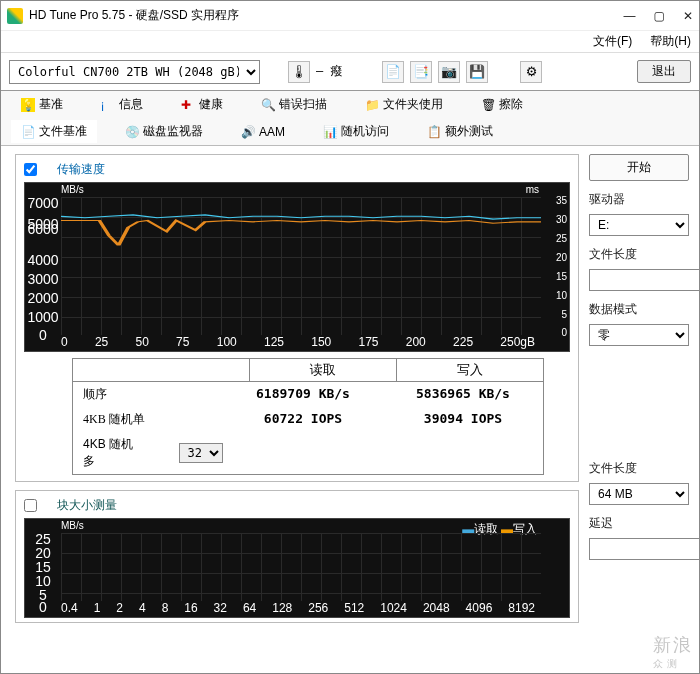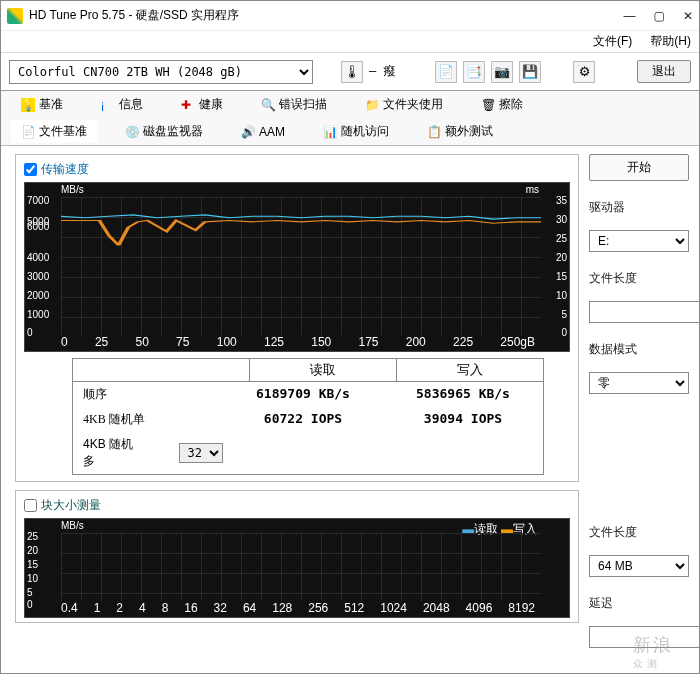--- a/index.html
+++ b/index.html
@@ -2,37 +2,37 @@
 <html><head>
 <meta charset="utf-8">
 <style>
 * { box-sizing: border-box; margin: 0; padding: 0; font-family: "Microsoft YaHei", Tahoma, sans-serif; font-size: 12px; }
 body { background: #fff; width: 700px; height: 674px; overflow: hidden; border: 1px solid #888; position: relative; }
 .titlebar { height: 30px; display: flex; align-items: center; padding: 0 6px; background: #fff; border-bottom: 1px solid #eee; }
 .titlebar .ico { width: 16px; height: 16px; background: linear-gradient(45deg,#2a7 40%,#fc0 60%); border-radius: 2px; margin-right: 6px; }
 .titlebar .wbtns { margin-left: auto; display: flex; gap: 18px; color: #222; }
 .menubar { height: 22px; display: flex; align-items: center; gap: 18px; padding: 0 8px; border-bottom: 1px solid #ddd; justify-content: flex-end; }
 .toolbar { height: 38px; display: flex; align-items: center; padding: 4px 8px; gap: 6px; border-bottom: 1px solid #999; }
-.drive-dd { width: 304px; height: 24px; border: 1px solid #888; font-family: monospace; font-size: 12px; padding: 2px 4px; background: #fff; }
+.drive-dd { width: 251px; height: 24px; border: 1px solid #888; font-family: monospace; font-size: 12px; padding: 2px 4px; background: #fff; }
 .tbtn { width: 22px; height: 22px; border: 1px solid #bbb; background: #f4f4f4; display: flex; align-items: center; justify-content: center; font-size: 13px; }
 .exit-btn { margin-left: auto; padding: 2px 14px; border: 1px solid #888; background: #f0f0f0; border-radius: 2px; }
 .tabsrow { display: flex; padding: 2px 10px; background: #f8f8f8; }
 .tab { display: flex; align-items: center; gap: 4px; padding: 3px 10px; margin-right: 18px; cursor: pointer; }
 .tab .ti { width: 14px; height: 14px; }
 .tab.active { background: #fff; }
 .tabsrow.second { border-bottom: 1px solid #bbb; }
 .content { display: flex; padding: 8px 10px 4px 14px; gap: 10px; }
 .leftcol { flex: 1; }
-.rightcol { width: 100px; display: flex; flex-direction: column; gap: 14px; }
+.rightcol { width: 100px; display: flex; flex-direction: column; gap: 6px; }
 .panel { border: 1px solid #bbb; padding: 6px 8px 4px 8px; margin-bottom: 8px; background: #fff; }
-.chkrow { display: flex; align-items: center; gap: 4px; margin-bottom: 4px; color: #155; font-weight: 500; }
+.chkrow { display: flex; align-items: center; gap: 20px; margin-bottom: 4px; color: #155; font-weight: 500; }
 .chart { position: relative; background: #111; border: 1px solid #444; }
 .chart1 { height: 170px; }
 .chart2 { height: 100px; }
-.ylab-left { position: absolute; left: 2px; text-align: left; width: 32px; color: #fff; font-size: 10px; }
+.ylab-left { position: absolute; left: 2px; text-align: center; width: 32px; color: #fff; font-size: 14px; }
 .ylab-right { position: absolute; right: 2px; color: #fff; font-size: 10px; }
 .xlab { display: flex; justify-content: space-between; color: #fff; font-size: 10px; padding: 2px 34px 2px 36px; position: absolute; bottom: 0; left: 0; right: 0; }
 .unit-top { position: absolute; color: #fff; font-size: 10px; }
 .grid { position: absolute; left: 36px; right: 28px; top: 14px; bottom: 16px; background-image:
   repeating-linear-gradient(to right, #2a2a2a 0, #2a2a2a 1px, transparent 1px, transparent 20px),
   repeating-linear-gradient(to bottom, #2a2a2a 0, #2a2a2a 1px, transparent 1px, transparent 20px);
 }
 .resultbox { margin: 6px 26px 2px 48px; border: 1px solid #888; }
 .rhdr { display: flex; border-bottom: 1px solid #888; }
 .rhdr div { flex: 1; text-align: center; padding: 2px 0; font-family: monospace; font-size: 13px; border-right: 1px solid #888; }
@@ -42,21 +42,21 @@
 .rrow .c1 { width: 150px; padding-left: 10px; font-family: "Microsoft YaHei"; display: flex; align-items: center; gap: 6px; }
 .rrow .c2, .rrow .c3 { flex: 1; text-align: center; font-family: monospace; font-weight: bold; font-size: 13px; }
 .rrow .num-dd { width: 46px; height: 20px; border: 1px solid #888; font-family: monospace; text-align: center; }
 .btn { padding: 4px 0; border: 1px solid #888; background: #fafafa; text-align: center; border-radius: 2px; cursor: pointer; }
 .lbl { color: #222; margin-top: 4px; }
 .sel { width: 100%; height: 22px; border: 1px solid #888; background: #fff; padding: 0 4px; }
 .spinrow { display: flex; }
 .spinrow input { flex: 1; height: 22px; border: 1px solid #888; padding: 0 4px; text-align: right; }
 .legend { position: absolute; right: 32px; top: 2px; font-size: 10px; color: #fff; }
 .legend .r { color: #4ad; } .legend .w { color: #e90; }
-.watermark { position: absolute; right: 26px; bottom: 2px; color: #999; font-size: 18px; font-weight: 300; opacity: .55; letter-spacing: 2px; }
+.watermark { position: absolute; right: 6px; bottom: 2px; color: #999; font-size: 18px; font-weight: 300; opacity: .55; letter-spacing: 2px; }
 .watermark small { display: block; font-size: 10px; letter-spacing: 4px; }
 svg.line { position: absolute; left: 36px; right: 28px; top: 14px; bottom: 16px; width: calc(100% - 64px); height: calc(100% - 30px); }
 </style>
 </head>
 <body>
 
 <div class="titlebar">
   <div class="ico"></div>
   <span>HD Tune Pro 5.75 - 硬盘/SSD 实用程序</span>
   <div class="wbtns">

